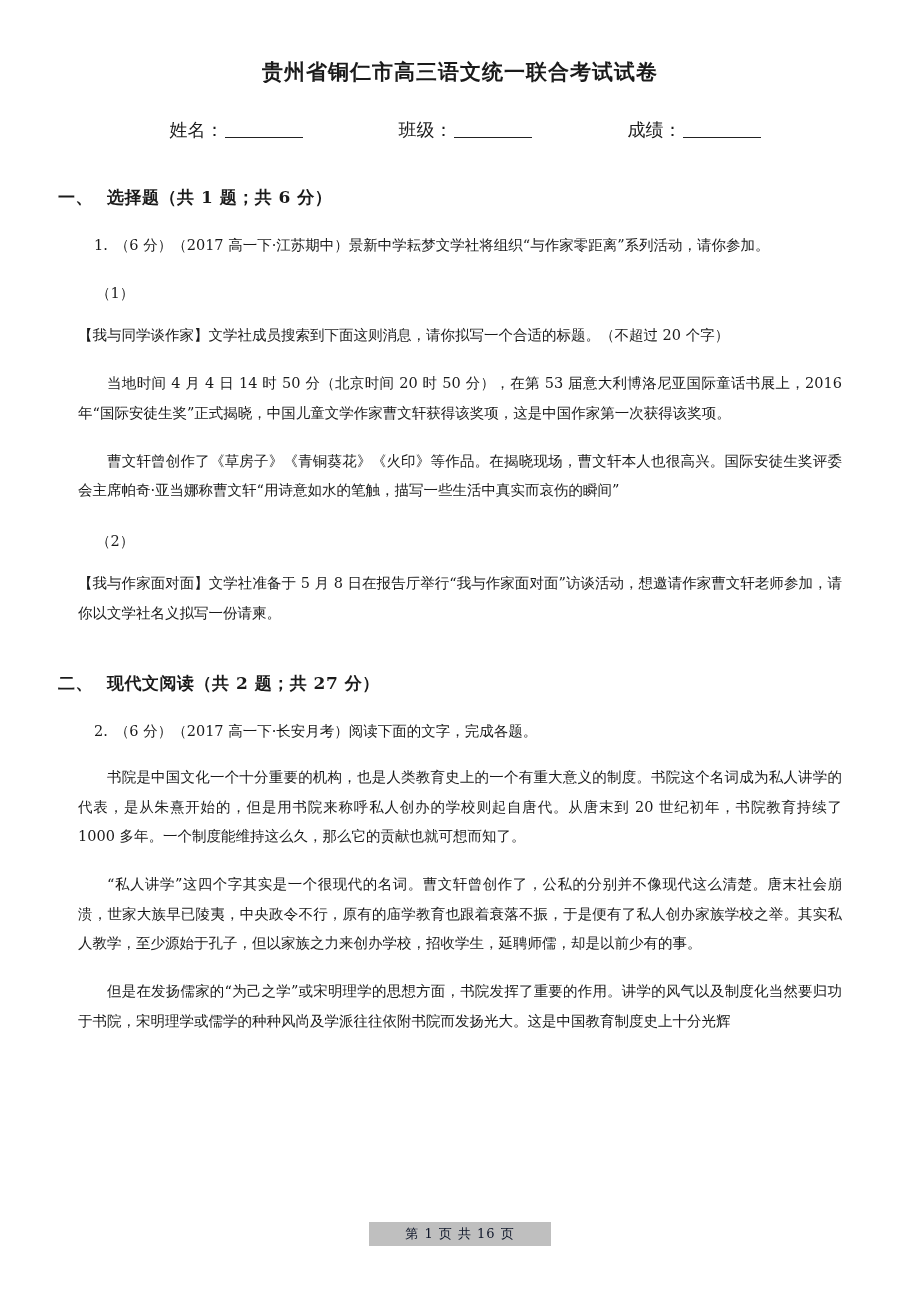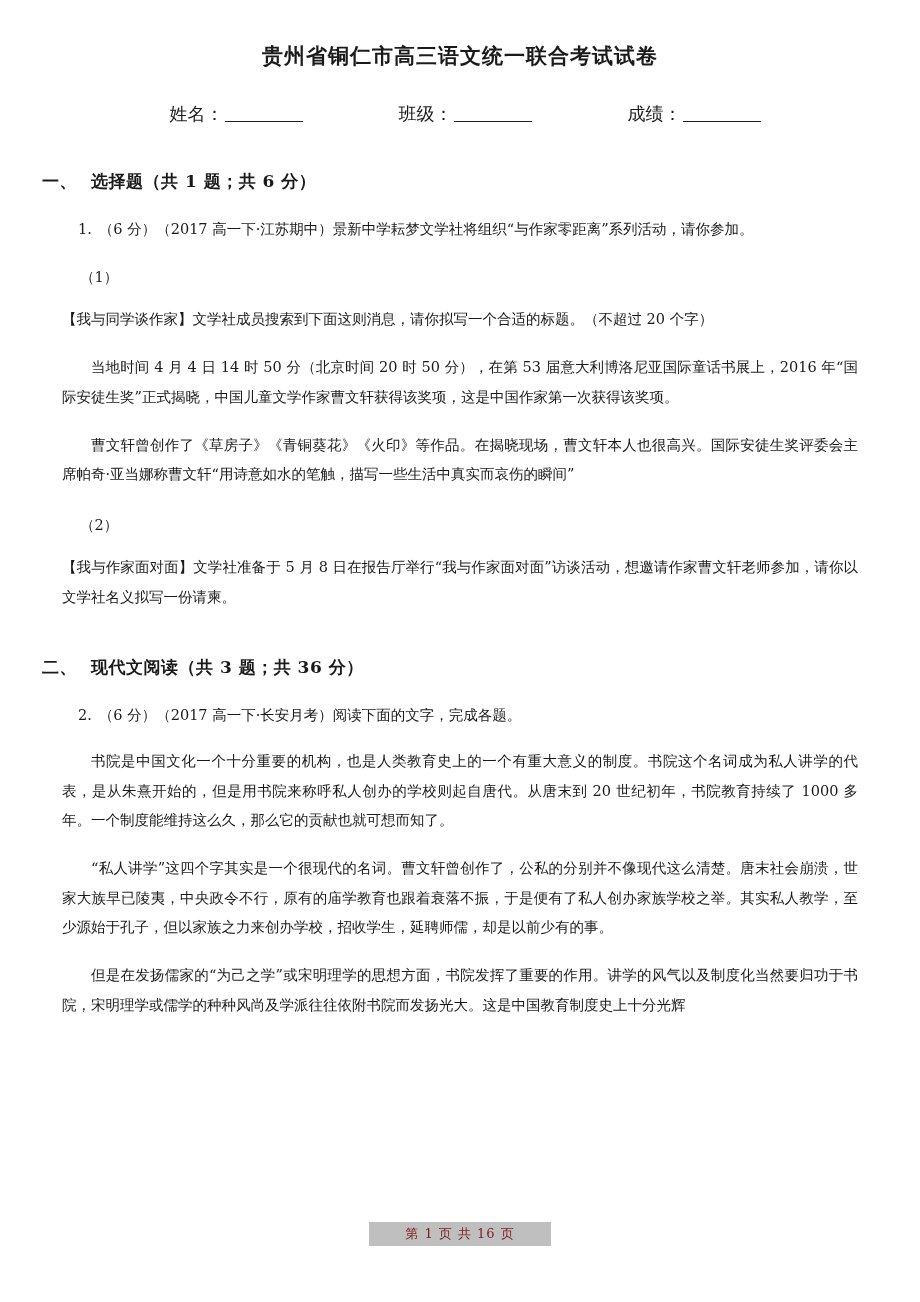--- a/index.html
+++ b/index.html
@@ -12,21 +12,21 @@
     height: 1302px;
     position: relative;
     font-family: "DejaVu Serif", "Liberation Serif", serif;
     color: #1a1a1a;
     overflow: hidden;
   }
   .page {
     width: 920px;
     height: 1302px;
     box-sizing: border-box;
-    padding: 0;
+    padding: 16px;
     position: relative;
   }
   .doc-title {
     text-align: center;
     font-size: 21px;
     font-weight: bold;
     letter-spacing: 1px;
     margin: 0;
     padding-top: 42px;
     font-family: "DejaVu Serif", "Liberation Serif", serif;
@@ -86,21 +86,21 @@
   .footer {
     position: absolute;
     left: 0;
     right: 0;
     bottom: 56px;
     text-align: center;
   }
   .footer-bar {
     display: inline-block;
     background: #bfbfbf;
-    color: #7f1d1d;
+    color: #0f172a;
     font-size: 13px;
     padding: 3px 16px;
     letter-spacing: 1px;
     min-width: 150px;
   }
 </style>
 </head>
 <body>
 
 <div class="page">
@@ -133,21 +133,21 @@
 
   <div class="para indent">当地时间 4 月 4 日 14 时 50 分（北京时间 20 时 50 分），在第 53 届意大利博洛尼亚国际童话书展上，2016 年“国际安徒生奖”正式揭晓，中国儿童文学作家曹文轩获得该奖项，这是中国作家第一次获得该奖项。</div>
 
   <div class="para indent">曹文轩曾创作了《草房子》《青铜葵花》《火印》等作品。在揭晓现场，曹文轩本人也很高兴。国际安徒生奖评委会主席帕奇·亚当娜称曹文轩“用诗意如水的笔触，描写一些生活中真实而哀伤的瞬间”</div>
 
   <div class="sub-label">（2）</div>
 
   <div class="para noindent">【我与作家面对面】文学社准备于 5 月 8 日在报告厅举行“我与作家面对面”访谈活动，想邀请作家曹文轩老师参加，请你以文学社名义拟写一份请柬。</div>
 
   <div class="section-heading">
-    <span class="num">二、</span><span>现代文阅读（共 3 题；共 36 分）</span>
+    <span class="num">二、</span><span>现代文阅读（共 2 题；共 27 分）</span>
   </div>
 
   <div class="q-line">
     <span class="qnum">2.</span><span>（6 分）（2017 高一下·长安月考）阅读下面的文字，完成各题。</span>
   </div>
 
   <div class="para indent">书院是中国文化一个十分重要的机构，也是人类教育史上的一个有重大意义的制度。书院这个名词成为私人讲学的代表，是从朱熹开始的，但是用书院来称呼私人创办的学校则起自唐代。从唐末到 20 世纪初年，书院教育持续了 1000 多年。一个制度能维持这么久，那么它的贡献也就可想而知了。</div>
   <div class="para indent">“私人讲学”这四个字其实是一个很现代的名词。曹文轩曾创作了，公私的分别并不像现代这么清楚。唐末社会崩溃，世家大族早已陵夷，中央政令不行，原有的庙学教育也跟着衰落不振，于是便有了私人创办家族学校之举。其实私人教学，至少源始于孔子，但以家族之力来创办学校，招收学生，延聘师儒，却是以前少有的事。</div>
   <div class="para indent">但是在发扬儒家的“为己之学”或宋明理学的思想方面，书院发挥了重要的作用。讲学的风气以及制度化当然要归功于书院，宋明理学或儒学的种种风尚及学派往往依附书院而发扬光大。这是中国教育制度史上十分光辉</div>
 

